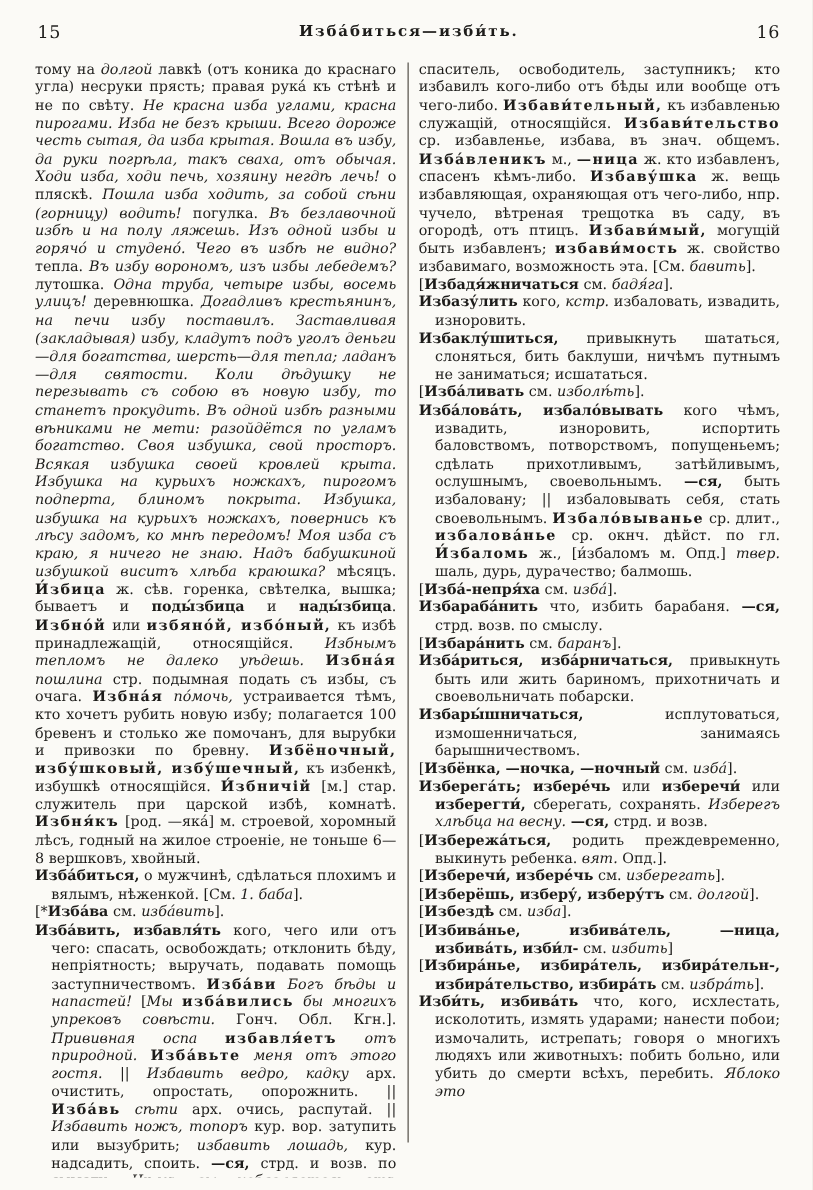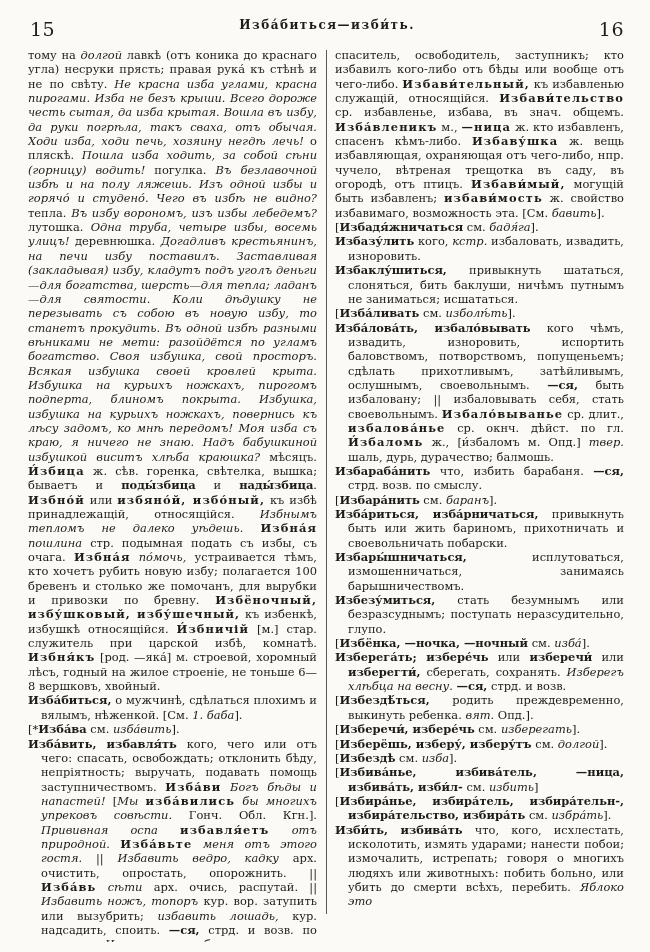--- a/index.html
+++ b/index.html
@@ -16,21 +16,21 @@
     margin:0 auto;
     background:var(--paper);
     color:var(--ink);
     overflow:hidden;
   }
   .page-header{
     position:absolute;top:18px;left:30px;right:26px;
     display:flex;align-items:baseline;justify-content:space-between;
     font-size:13.5px;
   }
-  .page-num{font-size:19px;letter-spacing:0.5px;}
+  .page-num{font-size:14px;letter-spacing:0.5px;}
   .running-head{
     position:absolute;left:0;right:0;text-align:center;
     font-weight:bold;font-size:12px;letter-spacing:1.5px;
   }
   .columns{
     position:absolute;top:48px;left:28px;right:26px;bottom:10px;
     display:flex;
   }
   .col{
     width:289px;
@@ -68,28 +68,28 @@
         <p class="entry"><span class="seg-b">Изба́вить, избавля́ть</span><span class="seg-n"> кого, чего или отъ чего: спасать, освобождать; отклонить бѣду, непріятность; выручать, подавать помощь заступничествомъ. </span><span class="seg-sp">Изба́ви</span><span class="seg-i"> Богъ бѣды и напастей!</span><span class="seg-n"> [</span><span class="seg-i">Мы </span><span class="seg-sp">изба́вились</span><span class="seg-i"> бы многихъ упрековъ совѣсти.</span><span class="seg-n"> Гонч. Обл. Кгн.]. </span><span class="seg-i">Прививная оспа </span><span class="seg-sp">избавля́етъ</span><span class="seg-i"> отъ природной.</span><span class="seg-n"> </span><span class="seg-sp">Изба́вьте</span><span class="seg-i"> меня отъ этого гостя.</span><span class="seg-n"> || </span><span class="seg-i">Избавить ведро, кадку</span><span class="seg-n"> арх. очистить, опростать, опорожнить. || </span><span class="seg-sp">Изба́вь</span><span class="seg-i"> сѣти</span><span class="seg-n"> арх. очись, распутай. || </span><span class="seg-i">Избавить ножъ, топоръ</span><span class="seg-n"> кур. вор. затупить или вызубрить; </span><span class="seg-i">избавить лошадь,</span><span class="seg-n"> кур. надсадить, споить. </span><span class="seg-b">—ся,</span><span class="seg-n"> стрд. и возв. по смыслу. </span><span class="seg-i">Чѣмъ вы избавляетесь отъ комаровъ? Тобою я избавился отъ болѣзни.</span></p>
       </div>
     <div class="divider"></div>
     <div class="col" id="col-right">
         <p class="cont"><span class="seg-n">спаситель, освободитель, заступникъ; кто избавилъ кого-либо отъ бѣды или вообще отъ чего-либо. </span><span class="seg-sp">Избави́тельный,</span><span class="seg-n"> къ избавленью служащій, относящійся. </span><span class="seg-sp">Избави́тельство</span><span class="seg-n"> ср. избавленье, избава, въ знач. общемъ. </span><span class="seg-sp">Изба́вленикъ</span><span class="seg-n"> м., </span><span class="seg-sp">—ница</span><span class="seg-n"> ж. кто избавленъ, спасенъ кѣмъ-либо. </span><span class="seg-sp">Избаву́шка</span><span class="seg-n"> ж. вещь избавляющая, охраняющая отъ чего-либо, нпр. чучело, вѣтреная трещотка въ саду, въ огородѣ, отъ птицъ. </span><span class="seg-sp">Избави́мый,</span><span class="seg-n"> могущій быть избавленъ; </span><span class="seg-sp">избави́мость</span><span class="seg-n"> ж. свойство избавимаго, возможность эта. [См. </span><span class="seg-i">бавить</span><span class="seg-n">].</span></p>
         <p class="entry"><span class="seg-n">[</span><span class="seg-b">Избадя́жничаться</span><span class="seg-n"> см. </span><span class="seg-i">бадя́га</span><span class="seg-n">].</span></p>
         <p class="entry"><span class="seg-b">Избазу́лить</span><span class="seg-n"> кого, </span><span class="seg-i">кстр.</span><span class="seg-n"> избаловать, извадить, изноровить.</span></p>
         <p class="entry"><span class="seg-b">Избаклу́шиться,</span><span class="seg-n"> привыкнуть шататься, слоняться, бить баклуши, ничѣмъ путнымъ не заниматься; исшататься.</span></p>
         <p class="entry"><span class="seg-n">[</span><span class="seg-b">Изба́ливать</span><span class="seg-n"> см. </span><span class="seg-i">изболѣ́ть</span><span class="seg-n">].</span></p>
         <p class="entry"><span class="seg-b">Изба́лова́ть, избало́вывать</span><span class="seg-n"> кого чѣмъ, извадить, изноровить, испортить баловствомъ, потворствомъ, попущеньемъ; сдѣлать прихотливымъ, затѣйливымъ, ослушнымъ, своевольнымъ. </span><span class="seg-b">—ся,</span><span class="seg-n"> быть избаловану; || избаловывать себя, стать своевольнымъ. </span><span class="seg-sp">Избало́выванье</span><span class="seg-n"> ср. длит., </span><span class="seg-sp">избалова́нье</span><span class="seg-n"> ср. окнч. дѣйст. по гл. </span><span class="seg-sp">И́збаломь</span><span class="seg-n"> ж., [и́збаломъ м. Опд.] </span><span class="seg-i">твер.</span><span class="seg-n"> шаль, дурь, дурачество; балмошь.</span></p>
+        <p class="entry"><span class="seg-n">[</span><span class="seg-b">Изба́-непря́ха</span><span class="seg-n"> см. </span><span class="seg-i">изба́</span><span class="seg-n">].</span></p>
         <p class="entry"><span class="seg-b">Избараба́нить</span><span class="seg-n"> что, избить барабаня. </span><span class="seg-b">—ся,</span><span class="seg-n"> стрд. возв. по смыслу.</span></p>
         <p class="entry"><span class="seg-n">[</span><span class="seg-b">Избара́нить</span><span class="seg-n"> см. </span><span class="seg-i">баранъ</span><span class="seg-n">].</span></p>
         <p class="entry"><span class="seg-b">Изба́риться, изба́рничаться,</span><span class="seg-n"> привыкнуть быть или жить бариномъ, прихотничать и своевольничать побарски.</span></p>
         <p class="entry"><span class="seg-b">Избары́шничаться,</span><span class="seg-n"> исплутоваться, измошенничаться, занимаясь барышничествомъ.</span></p>
-        <p class="entry"><span class="seg-b">Избезу́миться,</span><span class="seg-n"> стать безумнымъ или безразсуднымъ; поступать неразсудительно, глупо.</span></p>
         <p class="entry"><span class="seg-n">[</span><span class="seg-b">Избёнка, —ночка, —ночный</span><span class="seg-n"> см. </span><span class="seg-i">изба́</span><span class="seg-n">].</span></p>
         <p class="entry"><span class="seg-b">Изберега́ть; избере́чь</span><span class="seg-n"> или </span><span class="seg-b">изберечи́</span><span class="seg-n"> или </span><span class="seg-b">изберегти́,</span><span class="seg-n"> сберегать, сохранять. </span><span class="seg-i">Изберегъ хлѣбца на весну.</span><span class="seg-n"> </span><span class="seg-b">—ся,</span><span class="seg-n"> стрд. и возв.</span></p>
-        <p class="entry"><span class="seg-n">[</span><span class="seg-b">Избездѣ́ться,</span><span class="seg-n"> родить преждевременно, выкинуть ребенка. </span><span class="seg-i">вят.</span><span class="seg-n"> Опд.].</span></p>
+        <p class="entry"><span class="seg-n">[</span><span class="seg-b">Избережа́ться,</span><span class="seg-n"> родить преждевременно, выкинуть ребенка. </span><span class="seg-i">вят.</span><span class="seg-n"> Опд.].</span></p>
         <p class="entry"><span class="seg-n">[</span><span class="seg-b">Изберечи́, избере́чь</span><span class="seg-n"> см. </span><span class="seg-i">изберегать</span><span class="seg-n">].</span></p>
         <p class="entry"><span class="seg-n">[</span><span class="seg-b">Изберёшь, изберу́, изберу́тъ</span><span class="seg-n"> см. </span><span class="seg-i">долгой</span><span class="seg-n">].</span></p>
         <p class="entry"><span class="seg-n">[</span><span class="seg-b">Избездѣ</span><span class="seg-n"> см. </span><span class="seg-i">изба</span><span class="seg-n">].</span></p>
         <p class="entry"><span class="seg-n">[</span><span class="seg-b">Избива́нье, избива́тель, —ница, избива́ть, изби́л-</span><span class="seg-n"> см. </span><span class="seg-i">избить</span><span class="seg-n">]</span></p>
         <p class="entry"><span class="seg-n">[</span><span class="seg-b">Избира́нье, избира́тель, избира́тельн-, избира́тельство, избира́ть</span><span class="seg-n"> см. </span><span class="seg-i">избра́ть</span><span class="seg-n">].</span></p>
         <p class="entry"><span class="seg-b">Изби́ть, избива́ть</span><span class="seg-n"> что, кого, исхлестать, исколотить, измять ударами; нанести побои; измочалить, истрепать; говоря о многихъ людяхъ или животныхъ: побить больно, или убить до смерти всѣхъ, перебить. </span><span class="seg-i">Яблоко это </span></p>
       </div>
   </div>
 </div>
 

